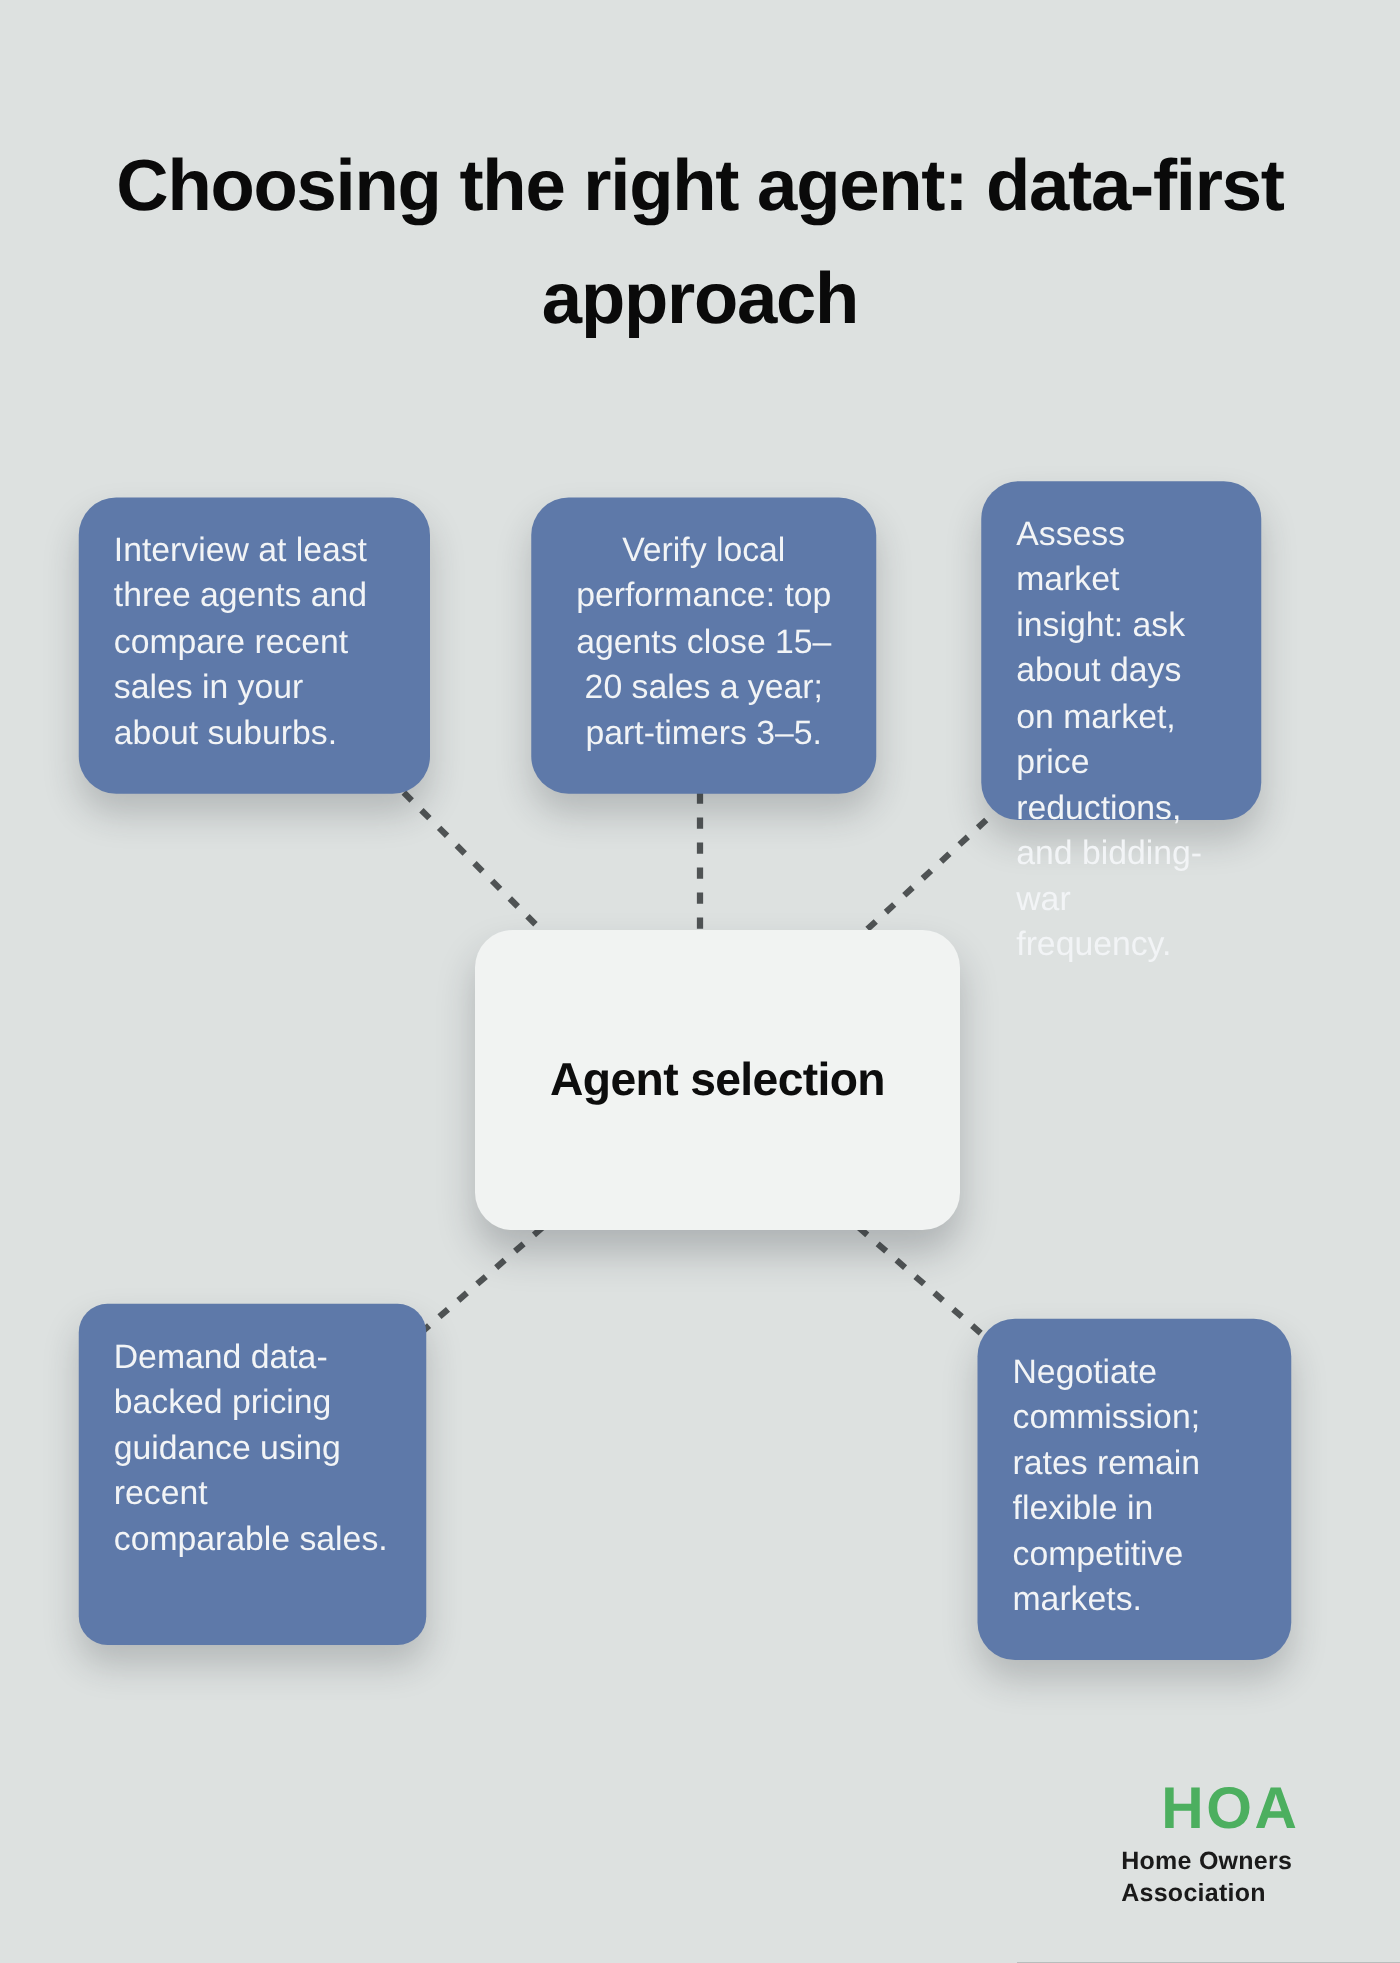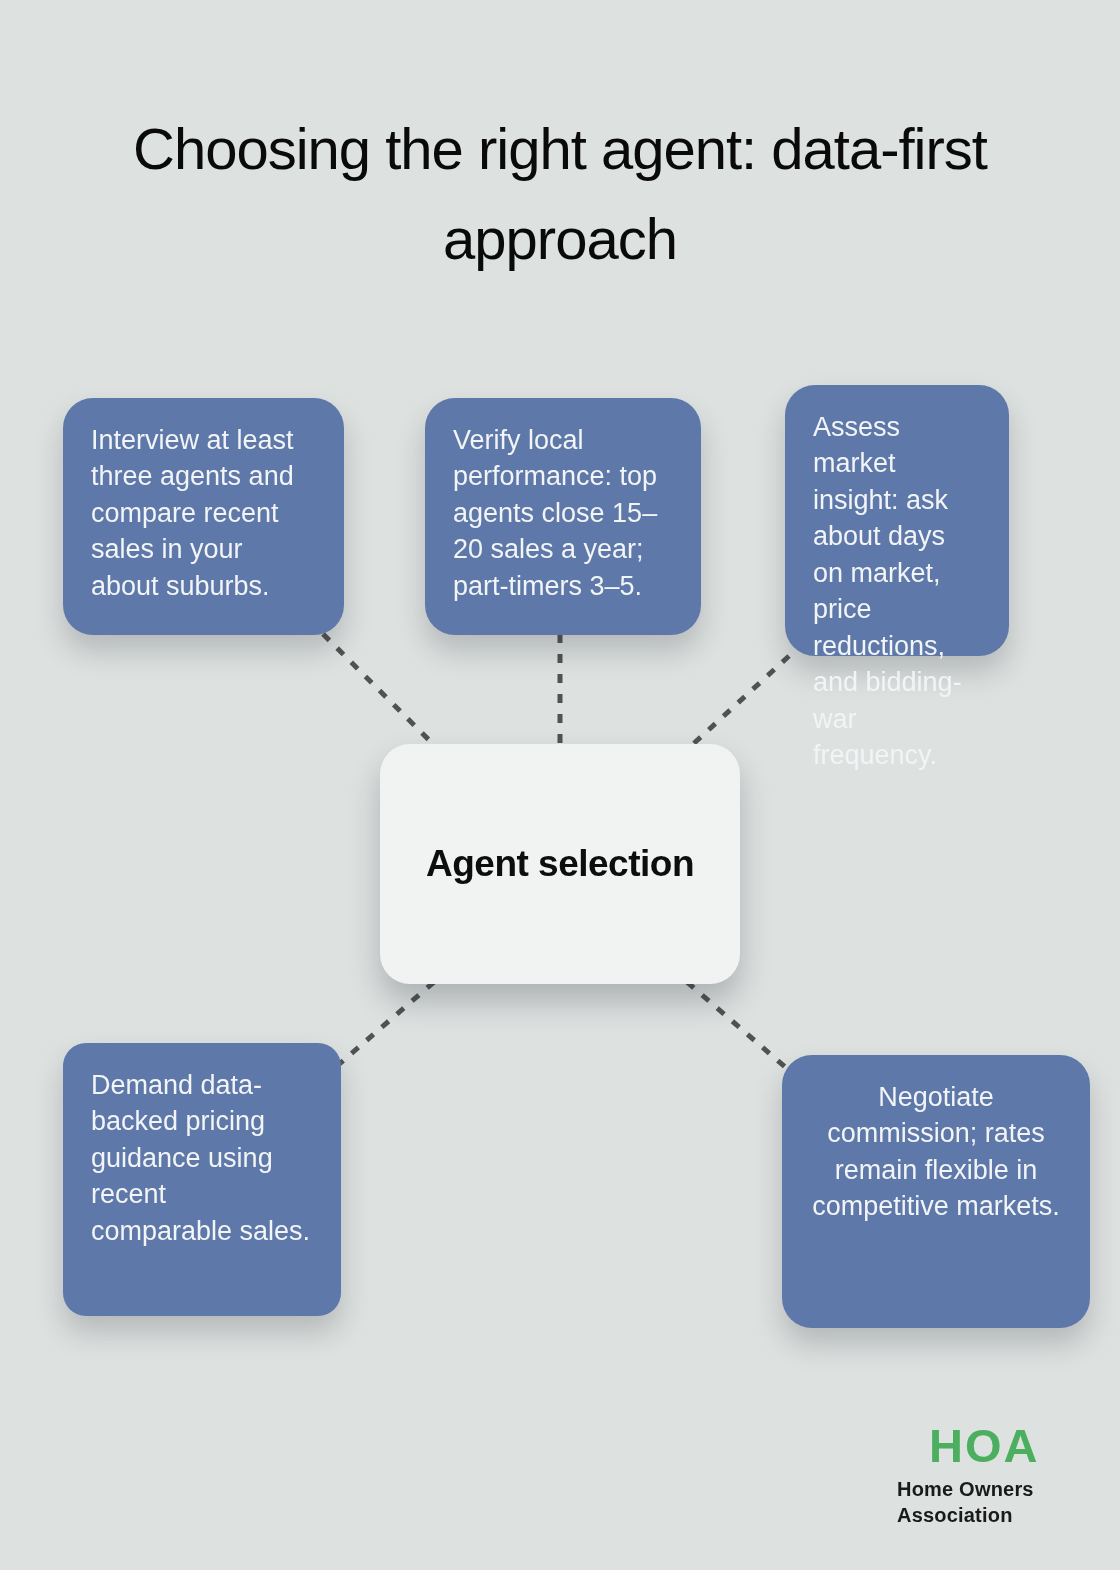--- a/index.html
+++ b/index.html
@@ -23,21 +23,21 @@
     background:var(--background);
     overflow:hidden;
   }
   .title{
     position:absolute;
     top:104px;left:50%;
     transform:translateX(-50%);
     width:1000px;
     text-align:center;
     font-size:58px;
-    font-weight:400;
+    font-weight:700;
     letter-spacing:-1px;
     line-height:1.55;
     color:var(--title-text);
   }
   .connectors{position:absolute;inset:0;width:100%;height:100%;}
   .connectors line{
     stroke:var(--connector);
     stroke-width:5;
     stroke-dasharray:9 11;
   }
@@ -45,27 +45,27 @@
     position:absolute;
     background:var(--node-fill);
     color:var(--node-text);
     border-radius:30px;
     padding:24px 28px;
     font-size:27px;
     line-height:1.35;
     box-shadow:0 16px 28px rgba(40,45,50,0.22);
   }
   .node-tl{left:63px;top:398px;width:281px;height:237px;}
-  .node-tc{left:425px;top:398px;width:276px;height:237px;}
+  .node-tc{left:425px;top:398px;width:276px;height:237px;text-align:center;}
   .node-tr{left:785px;top:385px;width:224px;height:271px;}
   .node-bl{left:63px;top:1043px;width:278px;height:273px;border-radius:23px;}
-  .node-br{left:782px;top:1055px;width:308px;height:273px;text-align:center;}
+  .node-br{left:782px;top:1055px;width:251px;height:273px;}
   .center-node{
     position:absolute;
-    left:380px;top:744px;width:360px;height:240px;
+    left:380px;top:744px;width:388px;height:240px;
     background:var(--center-fill);
     border-radius:30px;
     display:flex;align-items:center;justify-content:center;
     box-shadow:0 18px 30px rgba(40,45,50,0.25);
   }
   .center-label{
     font-size:37px;
     font-weight:700;
     color:var(--center-text);
     letter-spacing:-0.5px;

